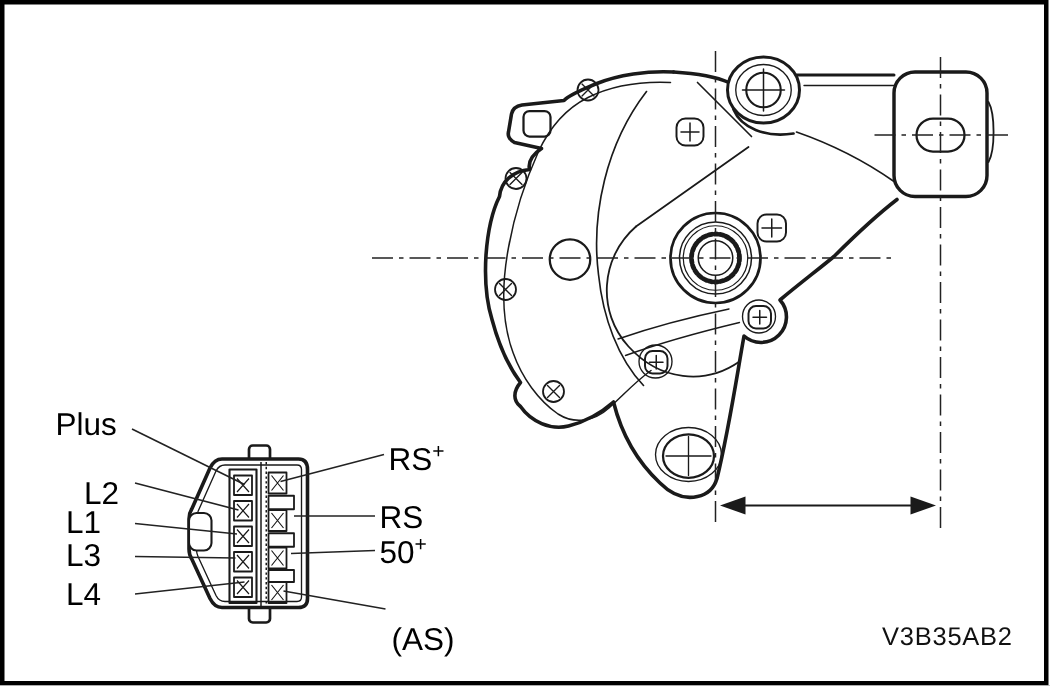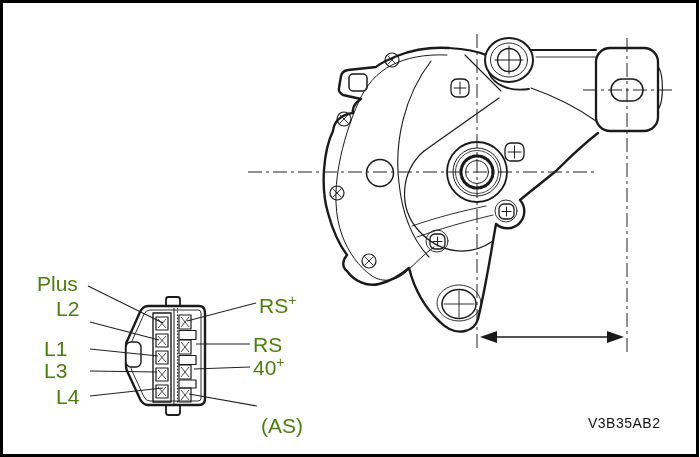--- a/index.html
+++ b/index.html
@@ -1,23 +1,23 @@
 <!DOCTYPE html>
 <html><head>
 <meta charset="utf-8">
 <style>
   html,body{margin:0;padding:0;background:#9a9a9a;}
   .page{position:relative;width:700px;height:457px;background:#fff;
         font-family:"Liberation Sans",sans-serif;overflow:hidden;}
   .frame{position:absolute;left:0;top:0;width:693px;height:451px;
          border:3px solid #000;pointer-events:none;}
   svg.art{position:absolute;left:0;top:0;}
-  .lbl{position:absolute;font-size:21px;line-height:1.05;color:#4d7c0f;white-space:nowrap;}
+  .lbl{position:absolute;font-size:21px;line-height:1.05;color:#000000;white-space:nowrap;}
   .lbl sup{font-size:14px;vertical-align:super;letter-spacing:0;}
-  .code{position:absolute;font-size:14px;color:#111;letter-spacing:0.5px;}
+  .code{position:absolute;font-size:17px;color:#111;letter-spacing:0.5px;}
 </style>
 </head>
 <body>
 
 <div class="page">
 
   <svg class="art" width="700" height="457" viewBox="0 0 700 457">
 
     <g stroke="#1a1a1a" fill="none" stroke-linejoin="round" stroke-linecap="round">
 
@@ -193,26 +193,26 @@
       <line x1="90" y1="371" x2="157" y2="372"></line>
       <line x1="90" y1="396" x2="163" y2="388"></line>
       <line x1="256" y1="303" x2="187" y2="321"></line>
       <line x1="250" y1="344" x2="196" y2="344"></line>
       <line x1="250" y1="367" x2="194" y2="369"></line>
       <line x1="257" y1="406" x2="189" y2="394"></line>
     </g>
   </svg>
 
   <div class="lbl" style="left:37px;top:273px">Plus</div>
-  <div class="lbl" style="left:56px;top:298px">L2</div>
+  <div class="lbl" style="left:56px;top:319px">L2</div>
   <div class="lbl" style="left:44px;top:338px">L1</div>
   <div class="lbl" style="left:44px;top:360px">L3</div>
-  <div class="lbl" style="left:56px;top:386px">L4</div>
+  <div class="lbl" style="left:44px;top:386px">L4</div>
 
   <div class="lbl" style="left:259px;top:293px"><span>RS</span><sup>+</sup></div>
   <div class="lbl" style="left:253px;top:332px"><span>RS</span><sup></sup></div>
-  <div class="lbl" style="left:253px;top:355px"><span>40</span><sup>+</sup></div>
+  <div class="lbl" style="left:253px;top:355px"><span>50</span><sup>+</sup></div>
   <div class="lbl" style="left:261px;top:413px"><span>(AS)</span><sup></sup></div>
 
   <div class="code" style="left:588px;top:415px">V3B35AB2</div>
 
   <div class="frame"></div>
 </div>
 
 </body></html>

